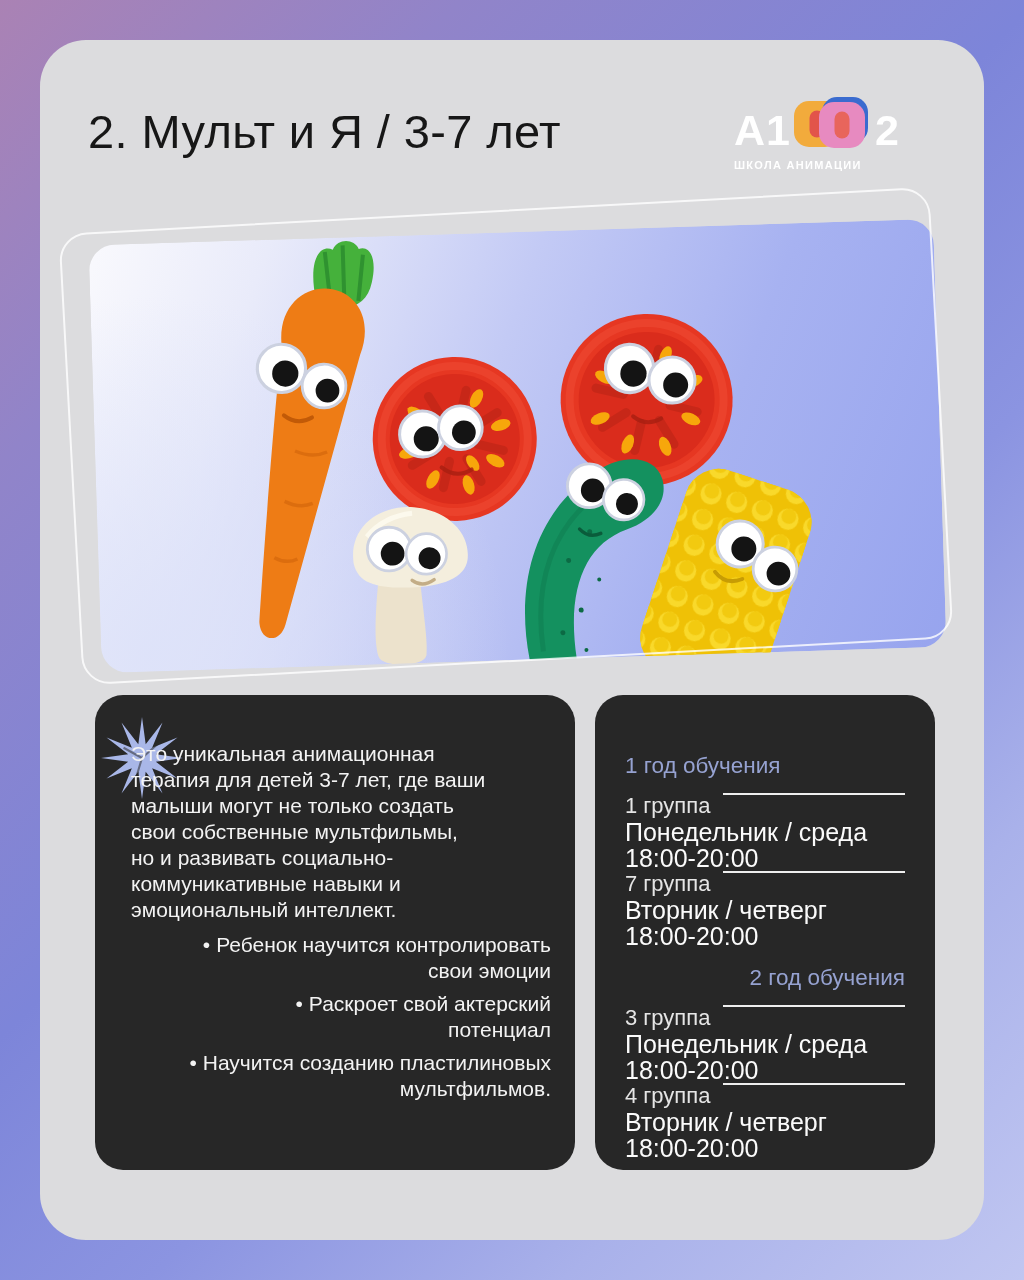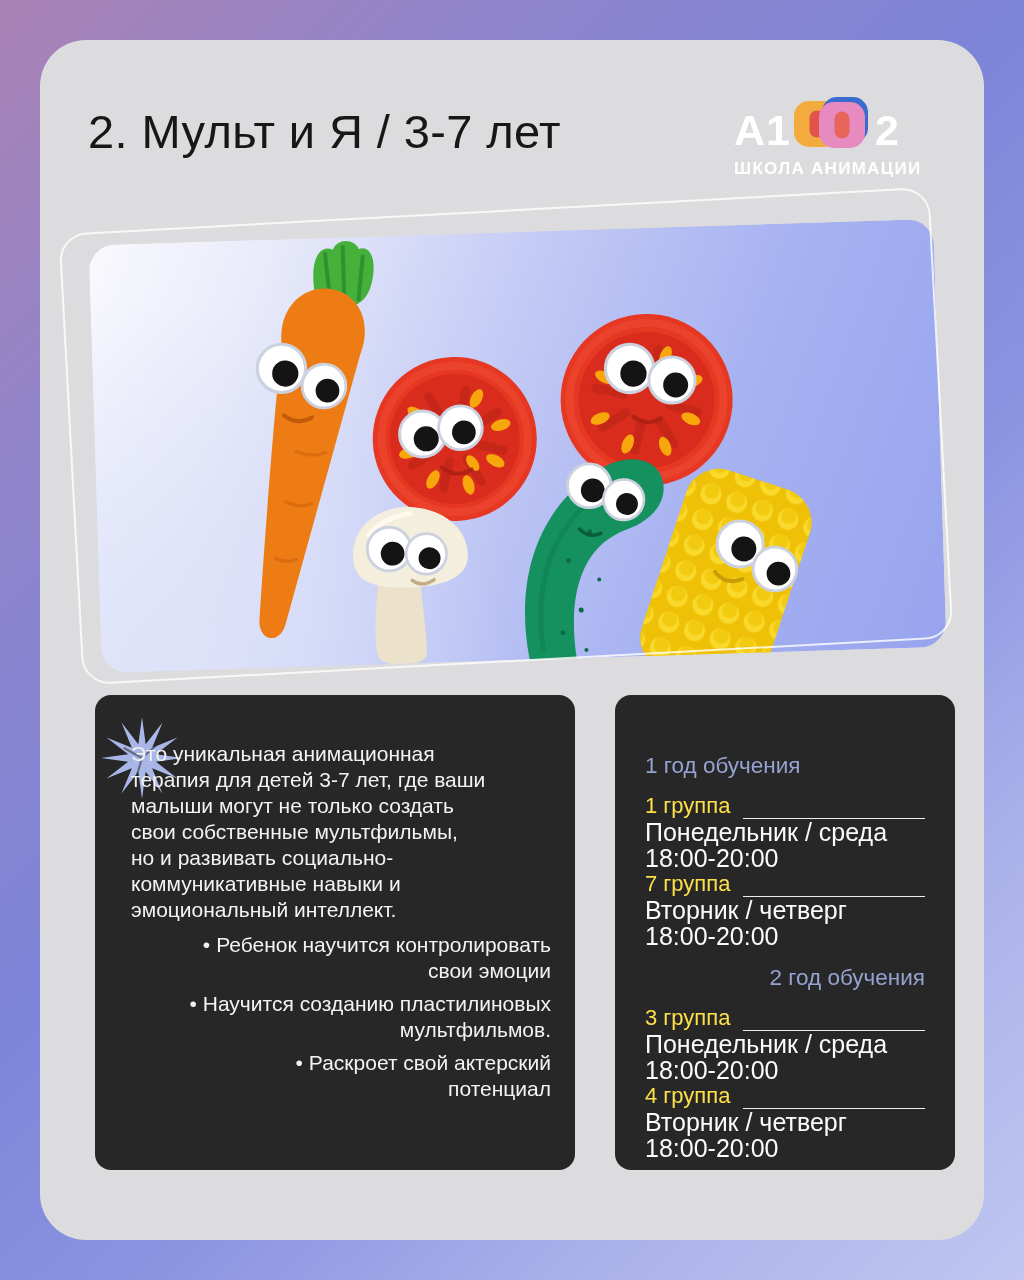--- a/index.html
+++ b/index.html
@@ -25,54 +25,54 @@
   .logo-row{display:flex;align-items:flex-end;height:56px;}
   .logo-txt{color:#fff;font-size:43px;font-weight:700;letter-spacing:1px;line-height:1;}
   .squircles{position:relative;width:78px;height:56px;margin:0 3px;flex:0 0 auto;}
   .sq{position:absolute;width:46px;height:46px;border-radius:15px;}
   .sq-y{left:0;top:5px;background:#f2ab3c;}
   .sq-b{left:28px;top:1px;background:#3a6bcf;}
   .sq-p{left:25px;top:6px;background:#e78ac0;}
   .pill{position:absolute;left:50%;top:50%;transform:translate(-50%,-50%);
     width:15px;height:27px;border-radius:8px;background:#e2544a;}
   .sq-p .pill{background:#e8655c;}
-  .logo-sub{margin-top:7px;color:#fff;font-size:17px;font-weight:700;letter-spacing:1.3px;}
+  .logo-sub{margin-top:7px;color:#fff;font-size:11px;font-weight:700;letter-spacing:1.3px;}
 
   
   .photo{
     position:absolute;left:55px;top:192px;width:845px;height:428px;
     border-radius:26px;overflow:hidden;transform:rotate(-1.8deg);
     background:
       radial-gradient(circle at 6% 96%, rgba(221,226,249,.9) 0%, rgba(221,226,249,0) 40%),
       linear-gradient(112deg,#f9f9fd 0%,#e9ebfa 18%,#c3caf5 45%,#a7b2f1 70%,#97a4ee 100%);
   }
   .photo svg{display:block;width:100%;height:100%;}
   .photo-outline{
     position:absolute;left:30px;top:170px;width:868px;height:448px;
     border:2.5px solid rgba(255,255,255,.8);border-radius:28px;
     transform:rotate(-3.1deg);pointer-events:none;
   }
 
   
   .card-dark{
     position:absolute;top:655px;height:475px;background:#272727;
-    border-radius:16px;color:#f3f3f3;box-sizing:border-box;
+    border-radius:28px;color:#f3f3f3;box-sizing:border-box;
   }
   .card-left{left:55px;width:480px;padding:46px 24px 0 36px;}
-  .card-right{left:555px;width:340px;padding:58px 30px 0 30px;margin-left:20px;}
+  .card-right{left:555px;width:340px;padding:58px 30px 0 30px;}
 
   .star{position:absolute;left:6px;top:22px;width:82px;height:82px;z-index:0;}
   .intro{position:relative;z-index:1;margin:0 0 9px 0;font-size:21px;line-height:26px;white-space:pre-line;}
   .bullet{margin-top:7px;font-size:21px;line-height:26px;text-align:right;}
   .bullet .bm{margin-right:6px;}
   .bullet .bt{white-space:pre-line;}
 
   .sec-title{margin:0 0 14px 0;font-size:22.5px;font-weight:400;color:#96a2d1;}
   .sec-title.second{margin-top:16px;text-align:right;}
-  .grp-head{display:flex;align-items:flex-end;font-size:22px;line-height:26px;color:#fde047;}
+  .grp-head{display:flex;align-items:flex-start;font-size:22px;line-height:26px;color:#e5e5e5;}
   .grp-head .rule{flex:1;height:1.5px;background:#ffffff;opacity:.92;margin-left:13px;}
   .grp-line{font-size:25px;line-height:26px;color:#fbfbfb;}
 </style>
 </head>
 <body>
 
 <div class="stage">
   <div class="card-gray">
 
     <h1 class="page-title">2. Мульт и Я / 3-7 лет</h1>
@@ -254,24 +254,24 @@
       </svg>
       <p class="intro">Это уникальная анимационная
 терапия для детей 3-7 лет, где ваши
 малыши могут не только создать
 свои собственные мультфильмы,
 но и развивать социально-
 коммуникативные навыки и
 эмоциональный интеллект.</p>
       <div class="bullet"><span class="bm">•</span><span class="bt">Ребенок научится контролировать
 свои эмоции</span></div>
+      <div class="bullet"><span class="bm">•</span><span class="bt">Раскроет свой актерский
+потенциал</span></div>
       <div class="bullet"><span class="bm">•</span><span class="bt">Научится созданию пластилиновых
 мультфильмов.</span></div>
-      <div class="bullet"><span class="bm">•</span><span class="bt">Раскроет свой актерский
-потенциал</span></div>
     </section>
 
     <section class="card-dark card-right">
       <h2 class="sec-title">1 год обучения</h2>
 
       <div class="grp">
         <div class="grp-head">
           <span>1 группа</span>
           <span class="rule"></span>
         </div>

